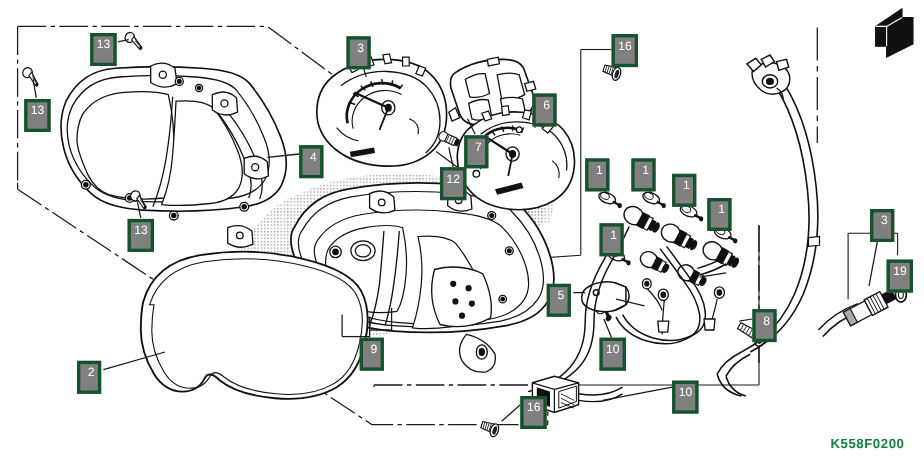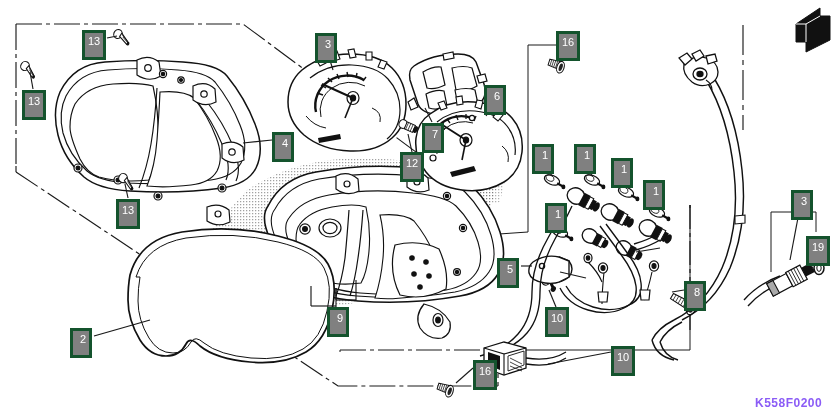--- a/index.html
+++ b/index.html
@@ -28,21 +28,21 @@
     min-width:22px;
     text-align:right;
     font-family:"Liberation Sans", sans-serif;
     box-sizing:border-box;
     padding:0 3px;
     letter-spacing:0px;
     user-select:none;
   }
   .partno{
     position:absolute;
-    color:#8b5cf6;
+    color:#15803d;
     font-size:12px;
     font-family:"Liberation Sans", sans-serif;
     letter-spacing:.5px;
     font-weight:600;
   }
 </style>
 </head>
 <body>
 
 <div id="sheet">

